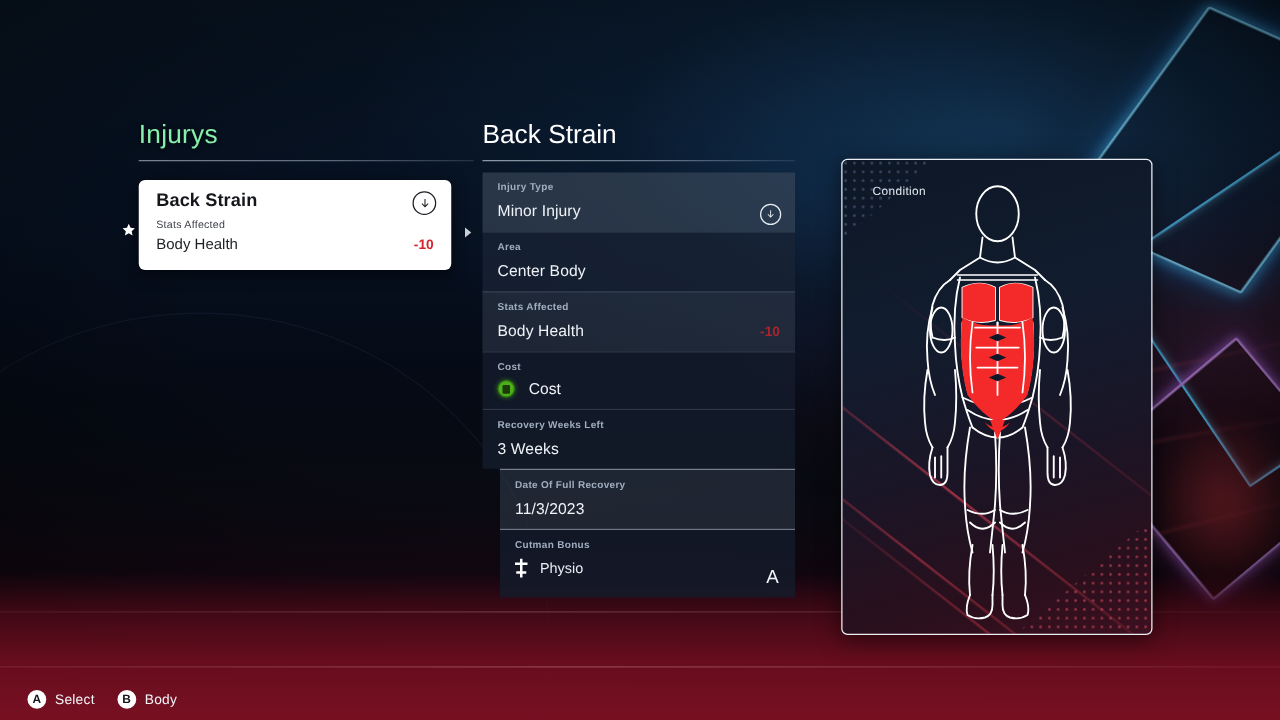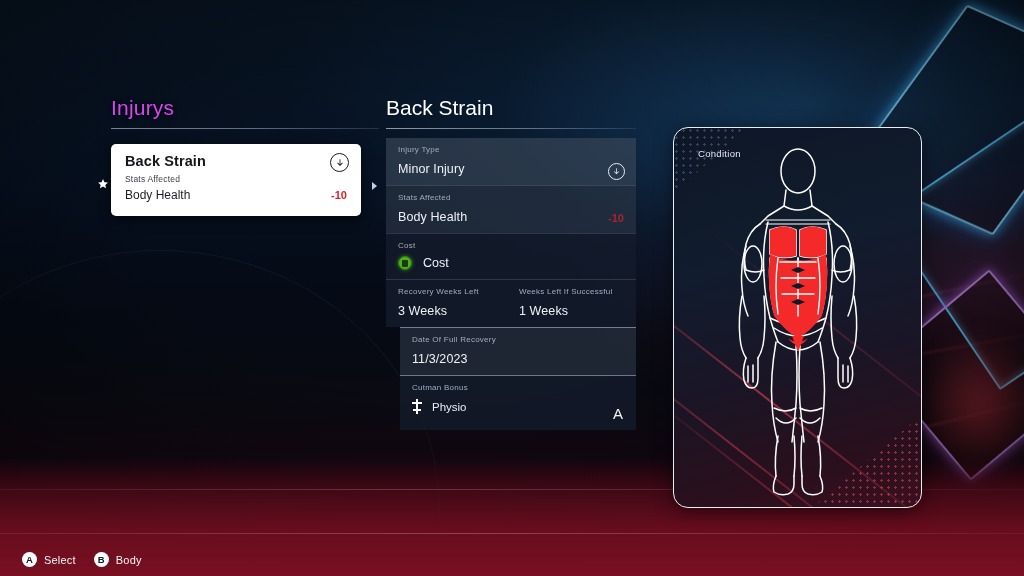--- a/index.html
+++ b/index.html
@@ -72,21 +72,21 @@
     height:2px; filter:blur(1.2px);
   }
   .bg-arc {
     position:absolute; left:-120px; top:250px; width:560px; height:520px;
     border:1px solid rgba(90,130,170,0.10); border-radius:50%;
   }
 
   
   .left-panel { position:absolute; left:111px; top:96px; width:268px; }
   .panel-title {
-    font-size:21px; color:#d946ef; font-weight:400; letter-spacing:0.2px;
+    font-size:21px; color:#86efac; font-weight:400; letter-spacing:0.2px;
     text-shadow:0 1px 4px rgba(0,0,0,0.8);
   }
   .title-rule {
     margin-top:8px; height:1px; width:100%;
     background:linear-gradient(90deg, rgba(165,175,190,0.72) 0%, rgba(150,162,180,0.62) 55%, rgba(120,135,155,0.25) 100%);
   }
 
   .injury-card {
     position:relative;
     margin-top:15px; width:250px; height:72px;
@@ -141,21 +141,21 @@
   }
   .drow:first-child { border-top:none; }
   .drow.lite { background:rgba(62,74,92,0.62); }
   .drow.dark { background:rgba(26,36,54,0.72); }
   .drow.mid  { background:rgba(46,57,74,0.60); }
   .drow.deep { background:rgba(20,28,44,0.80); }
   .drow.sep-strong { border-top:1px solid rgba(185,198,214,0.55);margin-left:14px; }
 
   .dlabel {
     font-size:8px; color:#9fadbe; letter-spacing:0.25px;
-    font-weight:400;
+    font-weight:700;
   }
   .dvalue {
     font-size:12.5px; color:#eef2f7; margin-top:8px; letter-spacing:0.1px;
   }
 
   .drow-2col { display:flex; }
   .dcol { width:50%; }
   .dcol-r { padding-left:8px; }
 
   .drow-arrow {
@@ -185,21 +185,21 @@
   .physio-icon .pbar { position:absolute; background:#ffffff; }
   .cutman-name { font-size:11.5px; color:#e8edf4; }
   .btn-a-glyph {
     position:absolute; right:13px; bottom:8px;
     font-size:15px; color:#f0f4f9; font-weight:400;
   }
 
   
   .body-panel {
     position:absolute; left:673px; top:127px; width:249px; height:381px;
-    border:1.6px solid #e9eef5; border-radius:15px;
+    border:1.6px solid #e9eef5; border-radius:5px;
     overflow:hidden;
     background:linear-gradient(165deg, #0d1726 0%, #111c2e 35%, #1a1526 62%, #2a0f1c 86%, #3c1020 100%);
     box-shadow:0 4px 18px rgba(0,0,0,0.5);
   }
   .body-panel-streaks { position:absolute; inset:0; overflow:hidden; }
   .bstreak {
     position:absolute; height:1.5px; width:420px;
     background:linear-gradient(90deg, rgba(255,60,75,0) 0%, rgba(255,70,90,0.55) 45%, rgba(255,60,75,0) 100%);
     transform-origin:left center; filter:blur(0.6px);
   }
@@ -290,20 +290,24 @@
     <div class="drow lite">
       <div class="dlabel">Injury Type</div>
       <div class="dvalue">Minor Injury</div>
       <div class="drow-arrow">
         <svg width="9" height="9" viewBox="0 0 24 24">
           <path fill="#e8edf4" d="M11 3h2v12.2l4.2-4.2 1.4 1.4L12 19l-6.6-6.6 1.4-1.4L11 15.2z"></path>
         </svg>
       </div>
     </div>
 
+    <div class="drow dark">
+      <div class="dlabel">Area</div>
+      <div class="dvalue">Center Body</div>
+    </div>
 
     <div class="drow mid">
       <div class="dlabel">Stats Affected</div>
       <div class="dvalue">Body Health</div>
       <div class="neg-val">-10</div>
     </div>
 
     <div class="drow deep drow-2col">
       <div class="dcol">
         <div class="dlabel">Cost</div>
@@ -313,24 +317,20 @@
             </span>
           <span class="coin-label">Cost</span>
         </div>
       </div>
     </div>
 
     <div class="drow deep drow-2col">
       <div class="dcol">
         <div class="dlabel">Recovery Weeks Left</div>
         <div class="dvalue">3 Weeks</div>
-      </div>
-      <div class="dcol dcol-r">
-        <div class="dlabel">Weeks Left If Successful</div>
-        <div class="dvalue">1 Weeks</div>
       </div>
     </div>
 
     <div class="drow mid drow-2col sep-strong">
       <div class="dcol">
         <div class="dlabel">Date Of Full Recovery</div>
         <div class="dvalue">11/3/2023</div>
       </div>
     </div>
 

